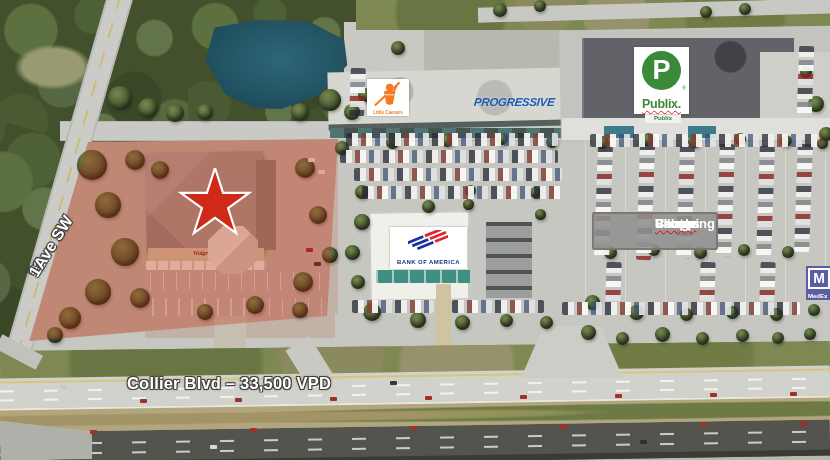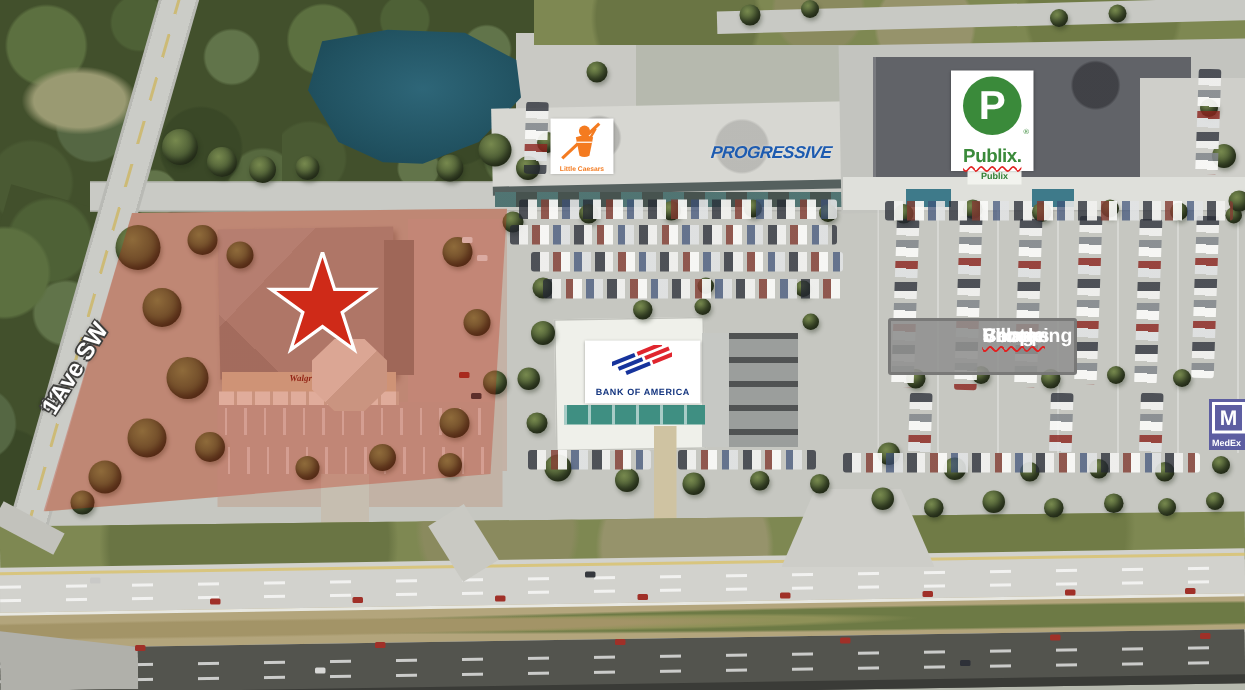--- a/index.html
+++ b/index.html
@@ -338,20 +338,21 @@
       <div class="roadcar" style="left: 640px; top: 440px; background: rgb(46, 49, 56);"></div>
     </div>
     <div id="parcel-tint"></div>
   <svg id="star" viewBox="0 0 100 100">
     <polygon points="50,0 61.2,34.5 97.6,34.5 68.2,55.9 79.4,90.5 50,69.1 20.6,90.5 31.8,55.9 2.4,34.5 38.8,34.5" fill="#cf2a18" stroke="#ffffff" stroke-width="3" stroke-linejoin="miter"></polygon>
   </svg>
 
   <div id="lbl-11th" class="outline-txt">
     <span class="plain">11</span><span class="sup">th</span><span class="plain"> Ave SW</span>
   </div>
+  <div id="lbl-collier" class="outline-txt">Collier Blvd – 33,500 VPD</div>
   <div id="lbl-brooks">
     <div style="position:static;">
         <span class="plain">Brooks</span> 
         <span class="sp-err">Village</span>
       </div>
     <div style="position:static;">
         <span class="plain">Shopping</span> 
         <span class="sp-err">Center</span>
       </div>
   </div>

